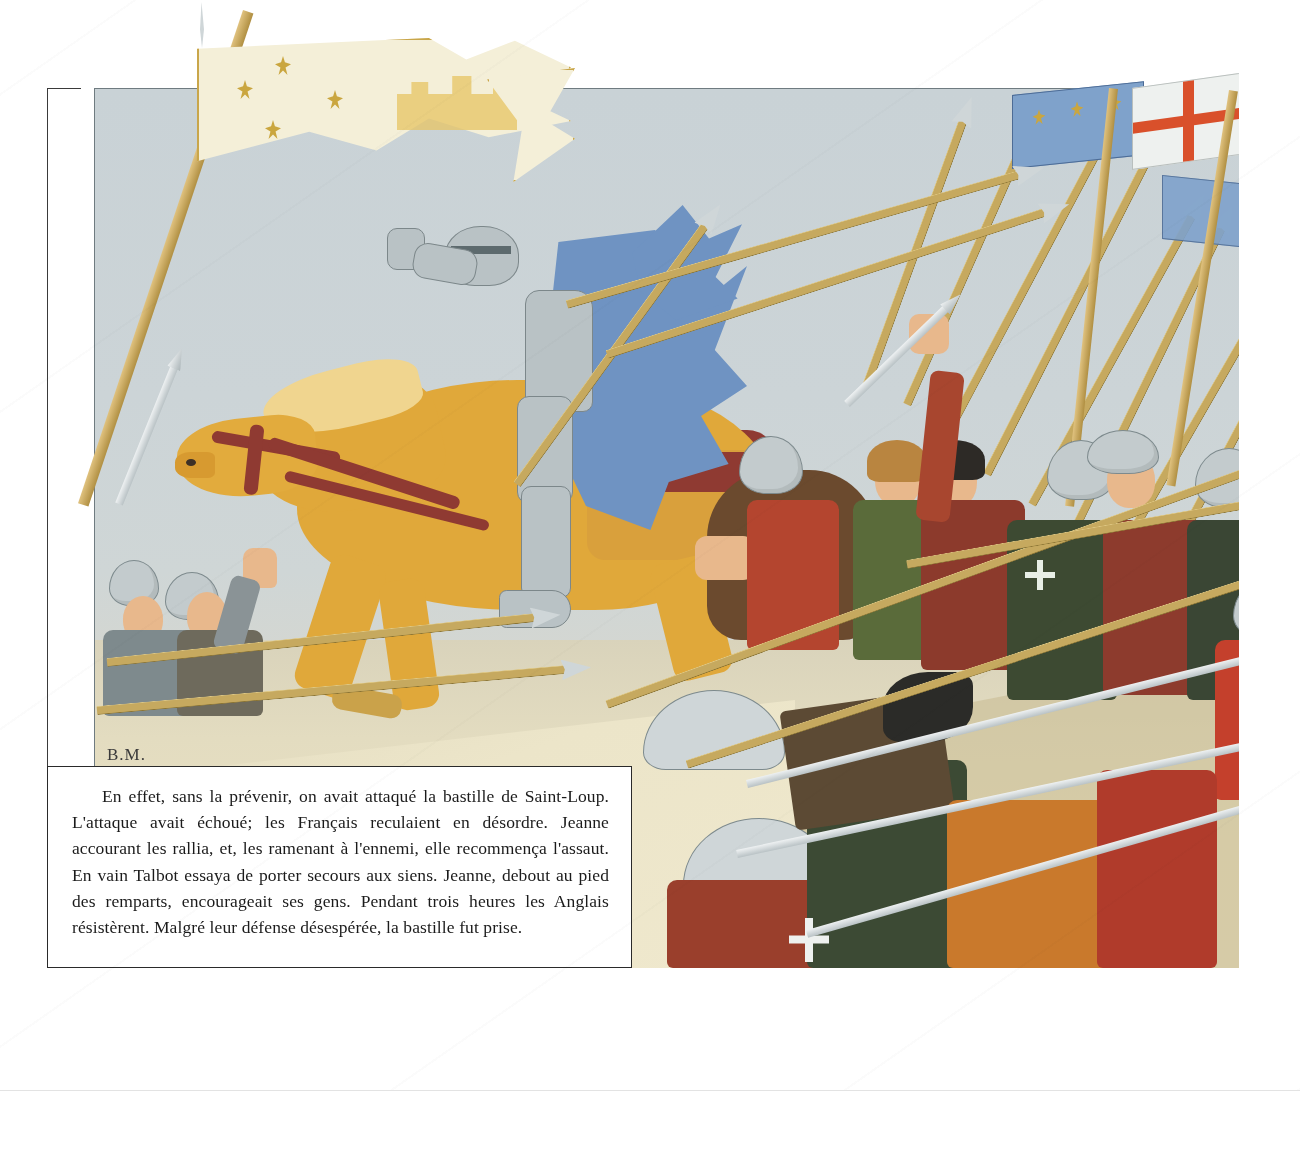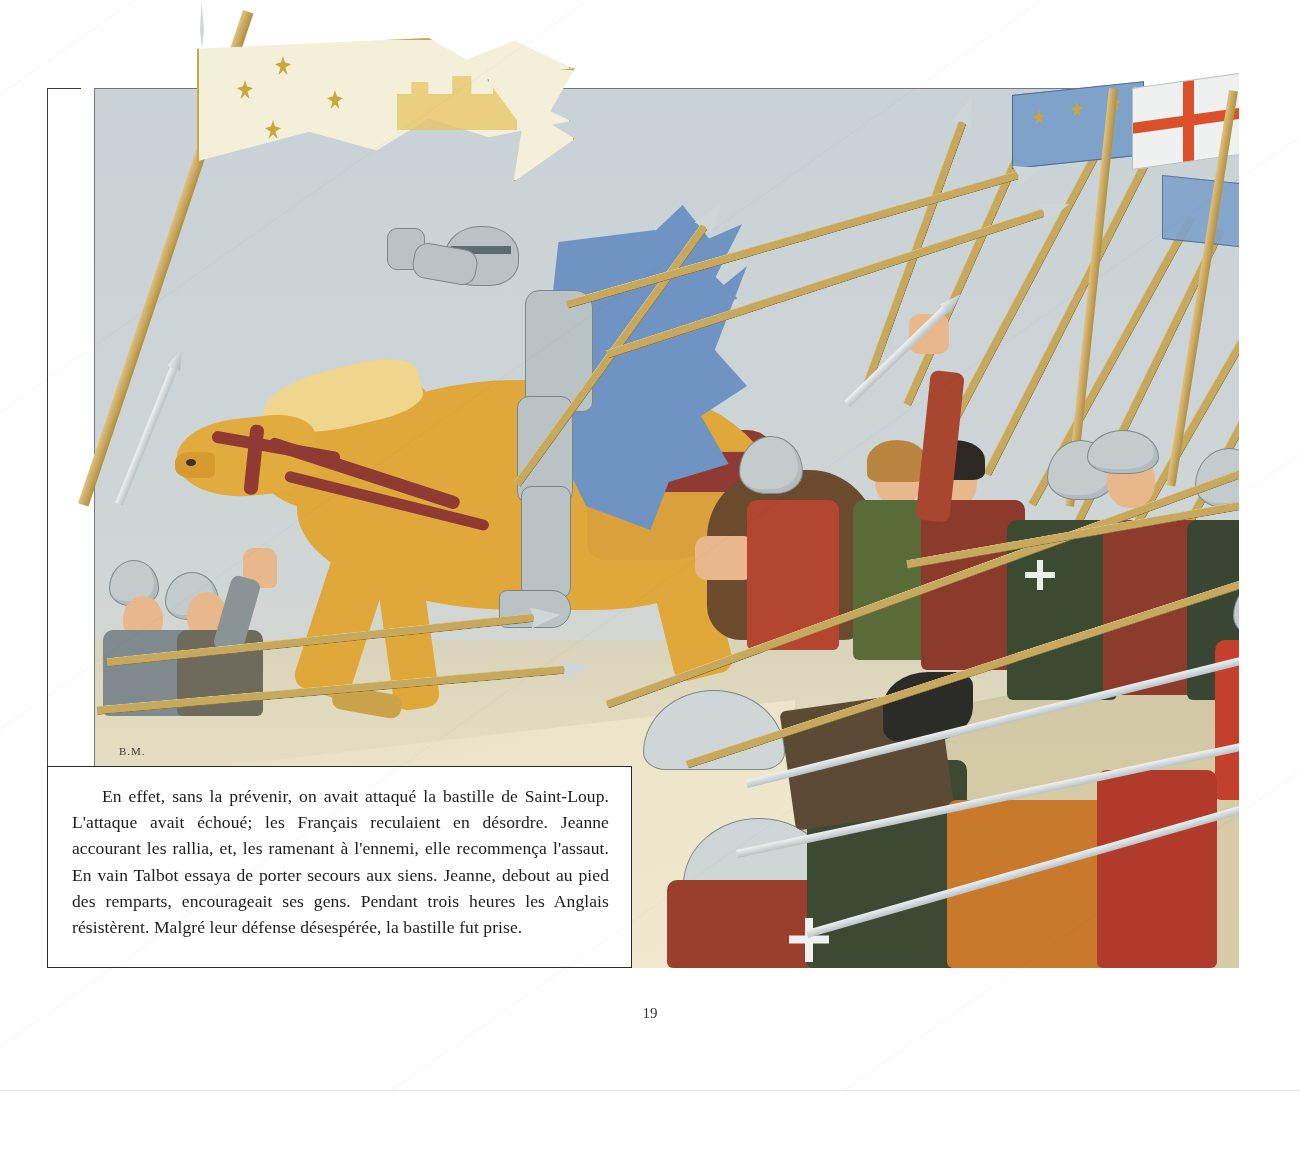--- a/index.html
+++ b/index.html
@@ -271,23 +271,23 @@
     letter-spacing: .1px;
   }
   .plate-corner {
     position: absolute;
     border-color: #3a3a3a;
     border-style: solid;
   }
 
   .monogram {
     position: absolute;
-    left: 72px; top: 745px;
+    left: 60px; top: 745px;
     font-family: "Liberation Serif", serif;
-    font-size: 11px;
+    font-size: 17px;
     color: #3a3a3a;
     letter-spacing: 1px;
   }
 
   .folio {
     position: absolute;
     left: 0;
     top: 1005px;
     width: 1300px;
     text-align: center;
@@ -456,21 +456,20 @@
     <div class="monogram">B.M.</div>
   </div>
 
   <div class="plate-corner" style="left:47px; top:88px; width:34px; height:0; border-width:1px 0 0 0;"></div>
   <div class="plate-corner" style="left:47px; top:88px; width:0; height:880px; border-width:0 0 0 1px;"></div>
 
   <div class="caption">
     <p>En effet, sans la prévenir, on avait attaqué la bastille de Saint-Loup. L'attaque avait échoué; les Français reculaient en désordre. Jeanne accourant les rallia, et, les ramenant à l'ennemi, elle recommença l'assaut. En vain Talbot essaya de porter secours aux siens. Jeanne, debout au pied des remparts, encourageait ses gens. Pendant trois heures les Anglais résistèrent. Malgré leur défense désespérée, la bastille fut prise.</p>
   </div>
 
-  <div class="folio">19</div>
 
   <div class="wm-diag"></div>
 </div>
 
 <div class="wmbar">
   
   
   
 </div>
 

